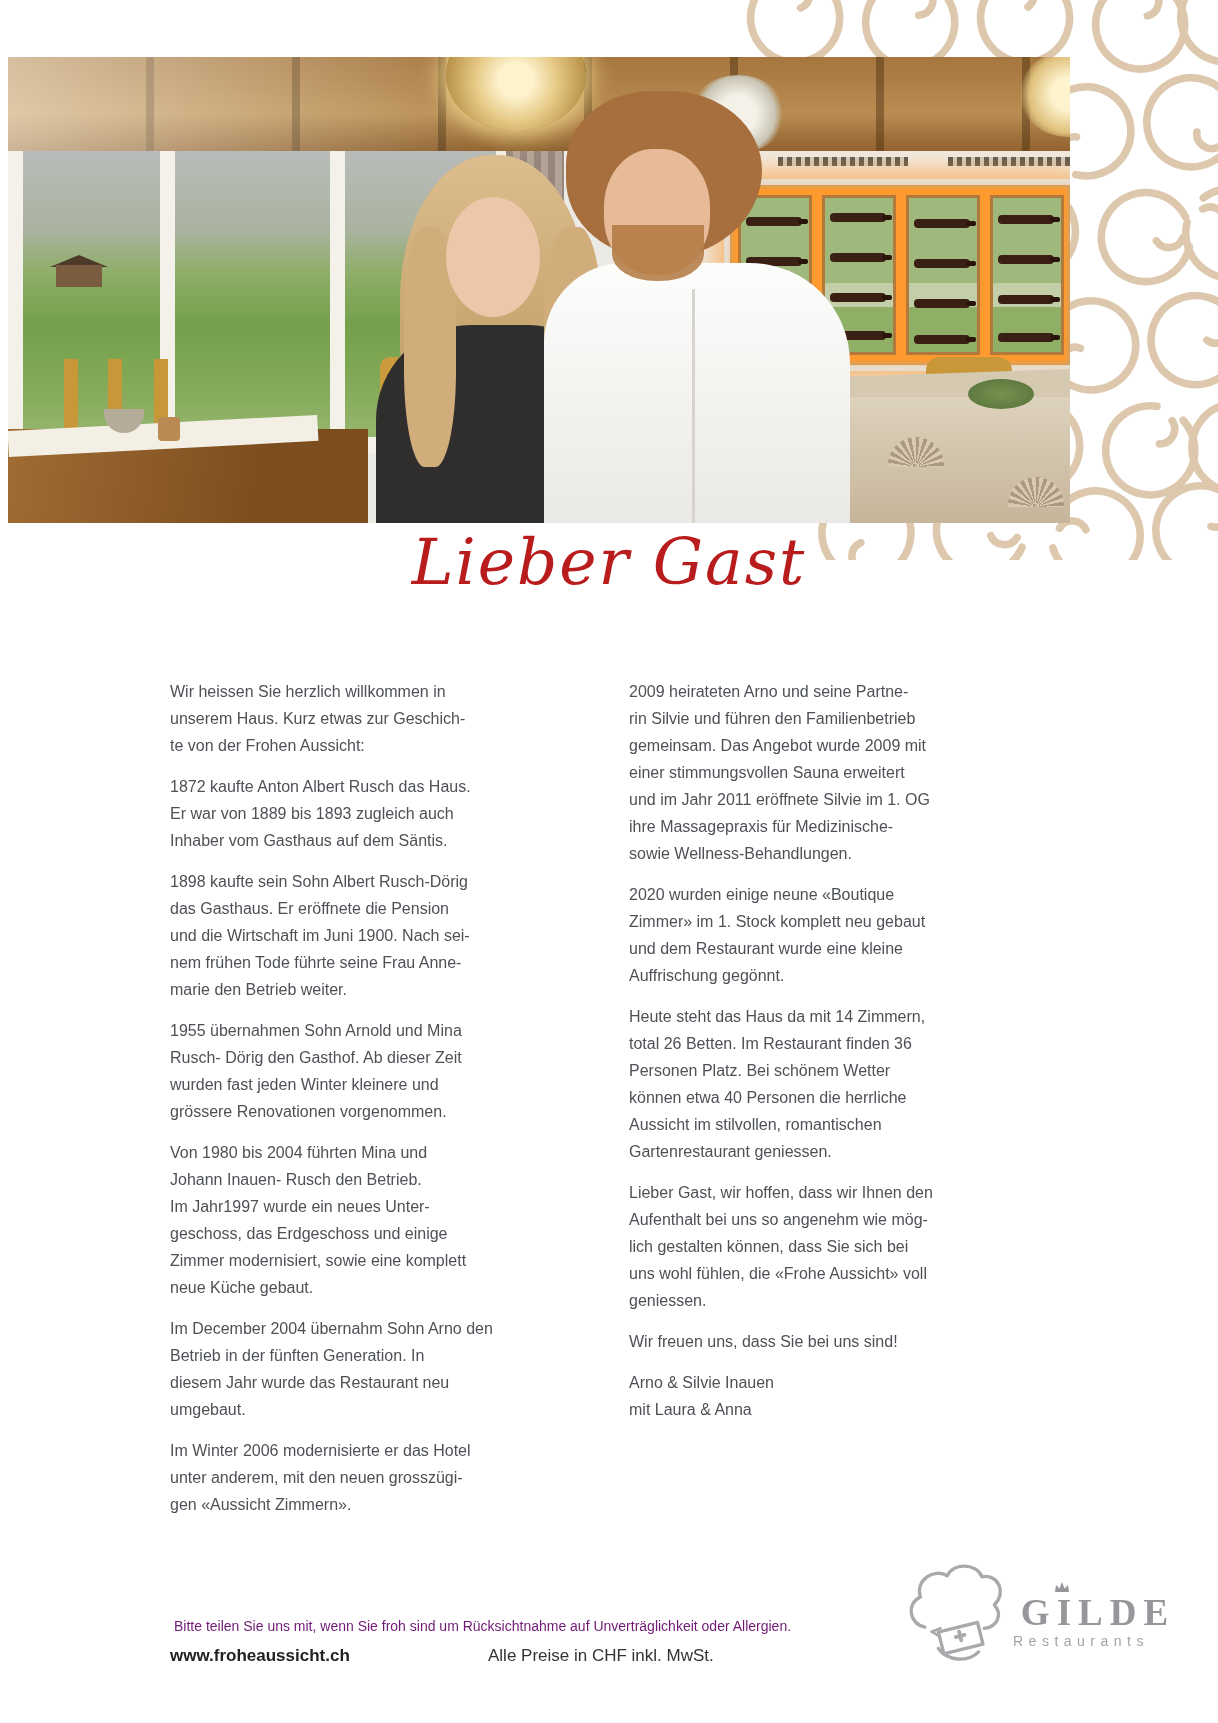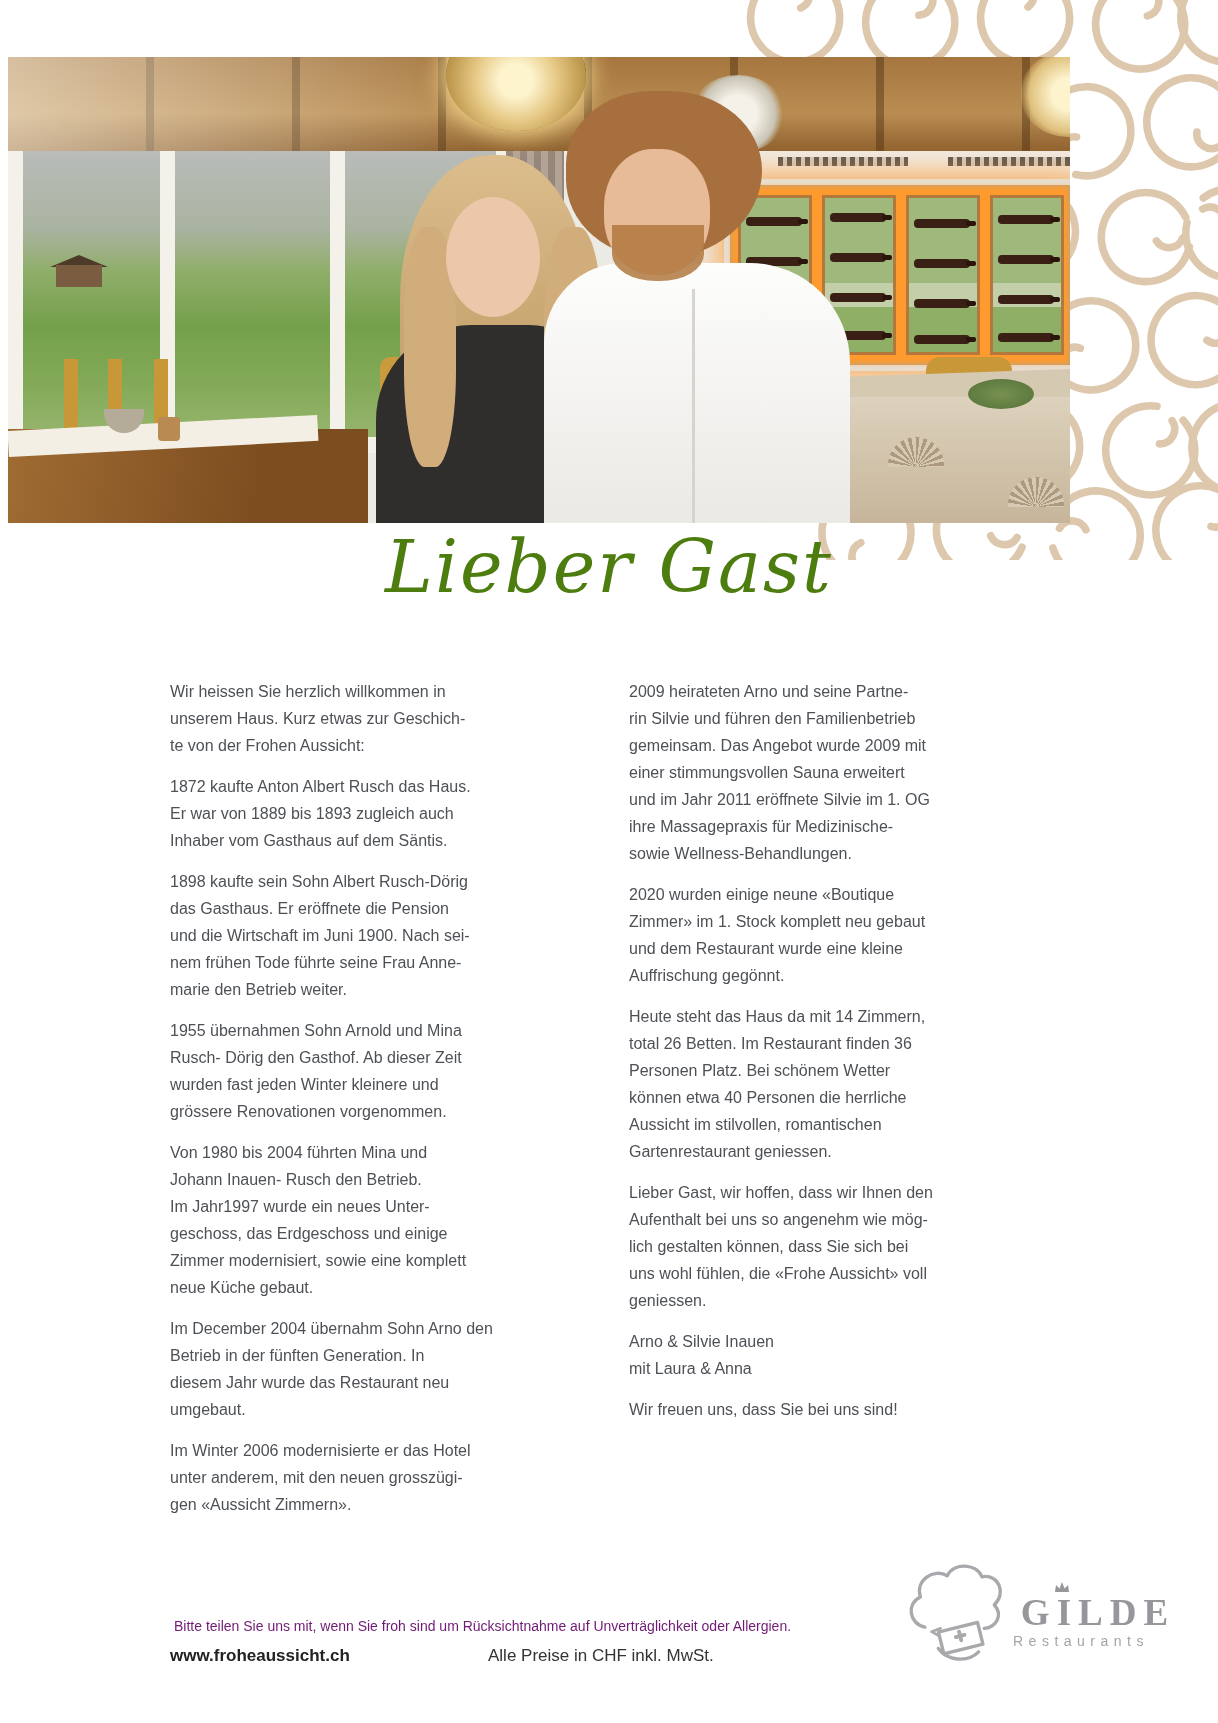--- a/index.html
+++ b/index.html
@@ -67,21 +67,21 @@
   .m-face{position:absolute;left:596px;top:92px;width:106px;height:126px;border-radius:46%;background:#e7bb97;}
   .m-beard{position:absolute;left:604px;top:168px;width:92px;height:56px;border-radius:0 0 48% 48%;background:rgba(176,120,64,.85);}
   .m-body{position:absolute;left:536px;top:206px;width:306px;height:260px;border-radius:80px 100px 0 0;
     background:linear-gradient(180deg,#fdfdfc,#ebe9e5);}
   .m-placket{position:absolute;left:684px;top:232px;width:3px;height:234px;background:#d7d4cd;}
 
   
   .script-title{
     position:absolute;left:0;top:528px;width:100%;text-align:center;z-index:2;
     font-family:"DejaVu Serif", serif;font-style:italic;font-weight:400;
-    font-size:72px;line-height:1.1;color:#4d7c0f;letter-spacing:2px;
+    font-size:63px;line-height:1.1;color:#b91c1c;letter-spacing:2px;
   }
 
   
   .col{position:absolute;top:678px;z-index:2;font-size:16px;line-height:27px;color:#4d5156;}
   .col-left{left:170px;width:408px;}
   .col-right{left:629px;width:380px;}
   .col p{margin:0 0 14px 0;white-space:pre-line;}
 
   
   .footer-note{position:absolute;left:162px;top:1618px;font-size:14px;color:#701a75;z-index:2;margin-left:12px;}
@@ -321,23 +321,23 @@
 total 26 Betten. Im Restaurant finden 36
 Personen Platz. Bei schönem Wetter
 können etwa 40 Personen die herrliche
 Aussicht im stilvollen, romantischen
 Gartenrestaurant geniessen.</p>
       <p>Lieber Gast, wir hoffen, dass wir Ihnen den
 Aufenthalt bei uns so angenehm wie mög-
 lich gestalten können, dass Sie sich bei
 uns wohl fühlen, die «Frohe Aussicht» voll
 geniessen.</p>
+      <p>Wir freuen uns, dass Sie bei uns sind!</p>
       <p>Arno &amp; Silvie Inauen
 mit Laura &amp; Anna</p>
-      <p>Wir freuen uns, dass Sie bei uns sind!</p>
     </div>
 
   <div class="footer-note">Bitte teilen Sie uns mit, wenn Sie froh sind um Rücksichtnahme auf Unverträglichkeit oder Allergien.</div>
   <a class="footer-site" href="#">www.froheaussicht.ch</a>
   <div class="footer-price">Alle Preise in CHF inkl. MwSt.</div>
 
   <div class="gilde">
     <svg class="gilde-hat" viewBox="0 0 100 100" fill="none" stroke="#a9a9ad" stroke-width="3" stroke-linejoin="round" stroke-linecap="round">
       <path d="M 24,60 C 10,57 7,39 20,33 C 15,18 32,7 44,14 C 50,2 70,3 75,15 C 90,12 97,30 86,40 C 94,49 88,60 77,61" fill="#ffffff"></path>
       <g transform="rotate(-14,55,70)">

